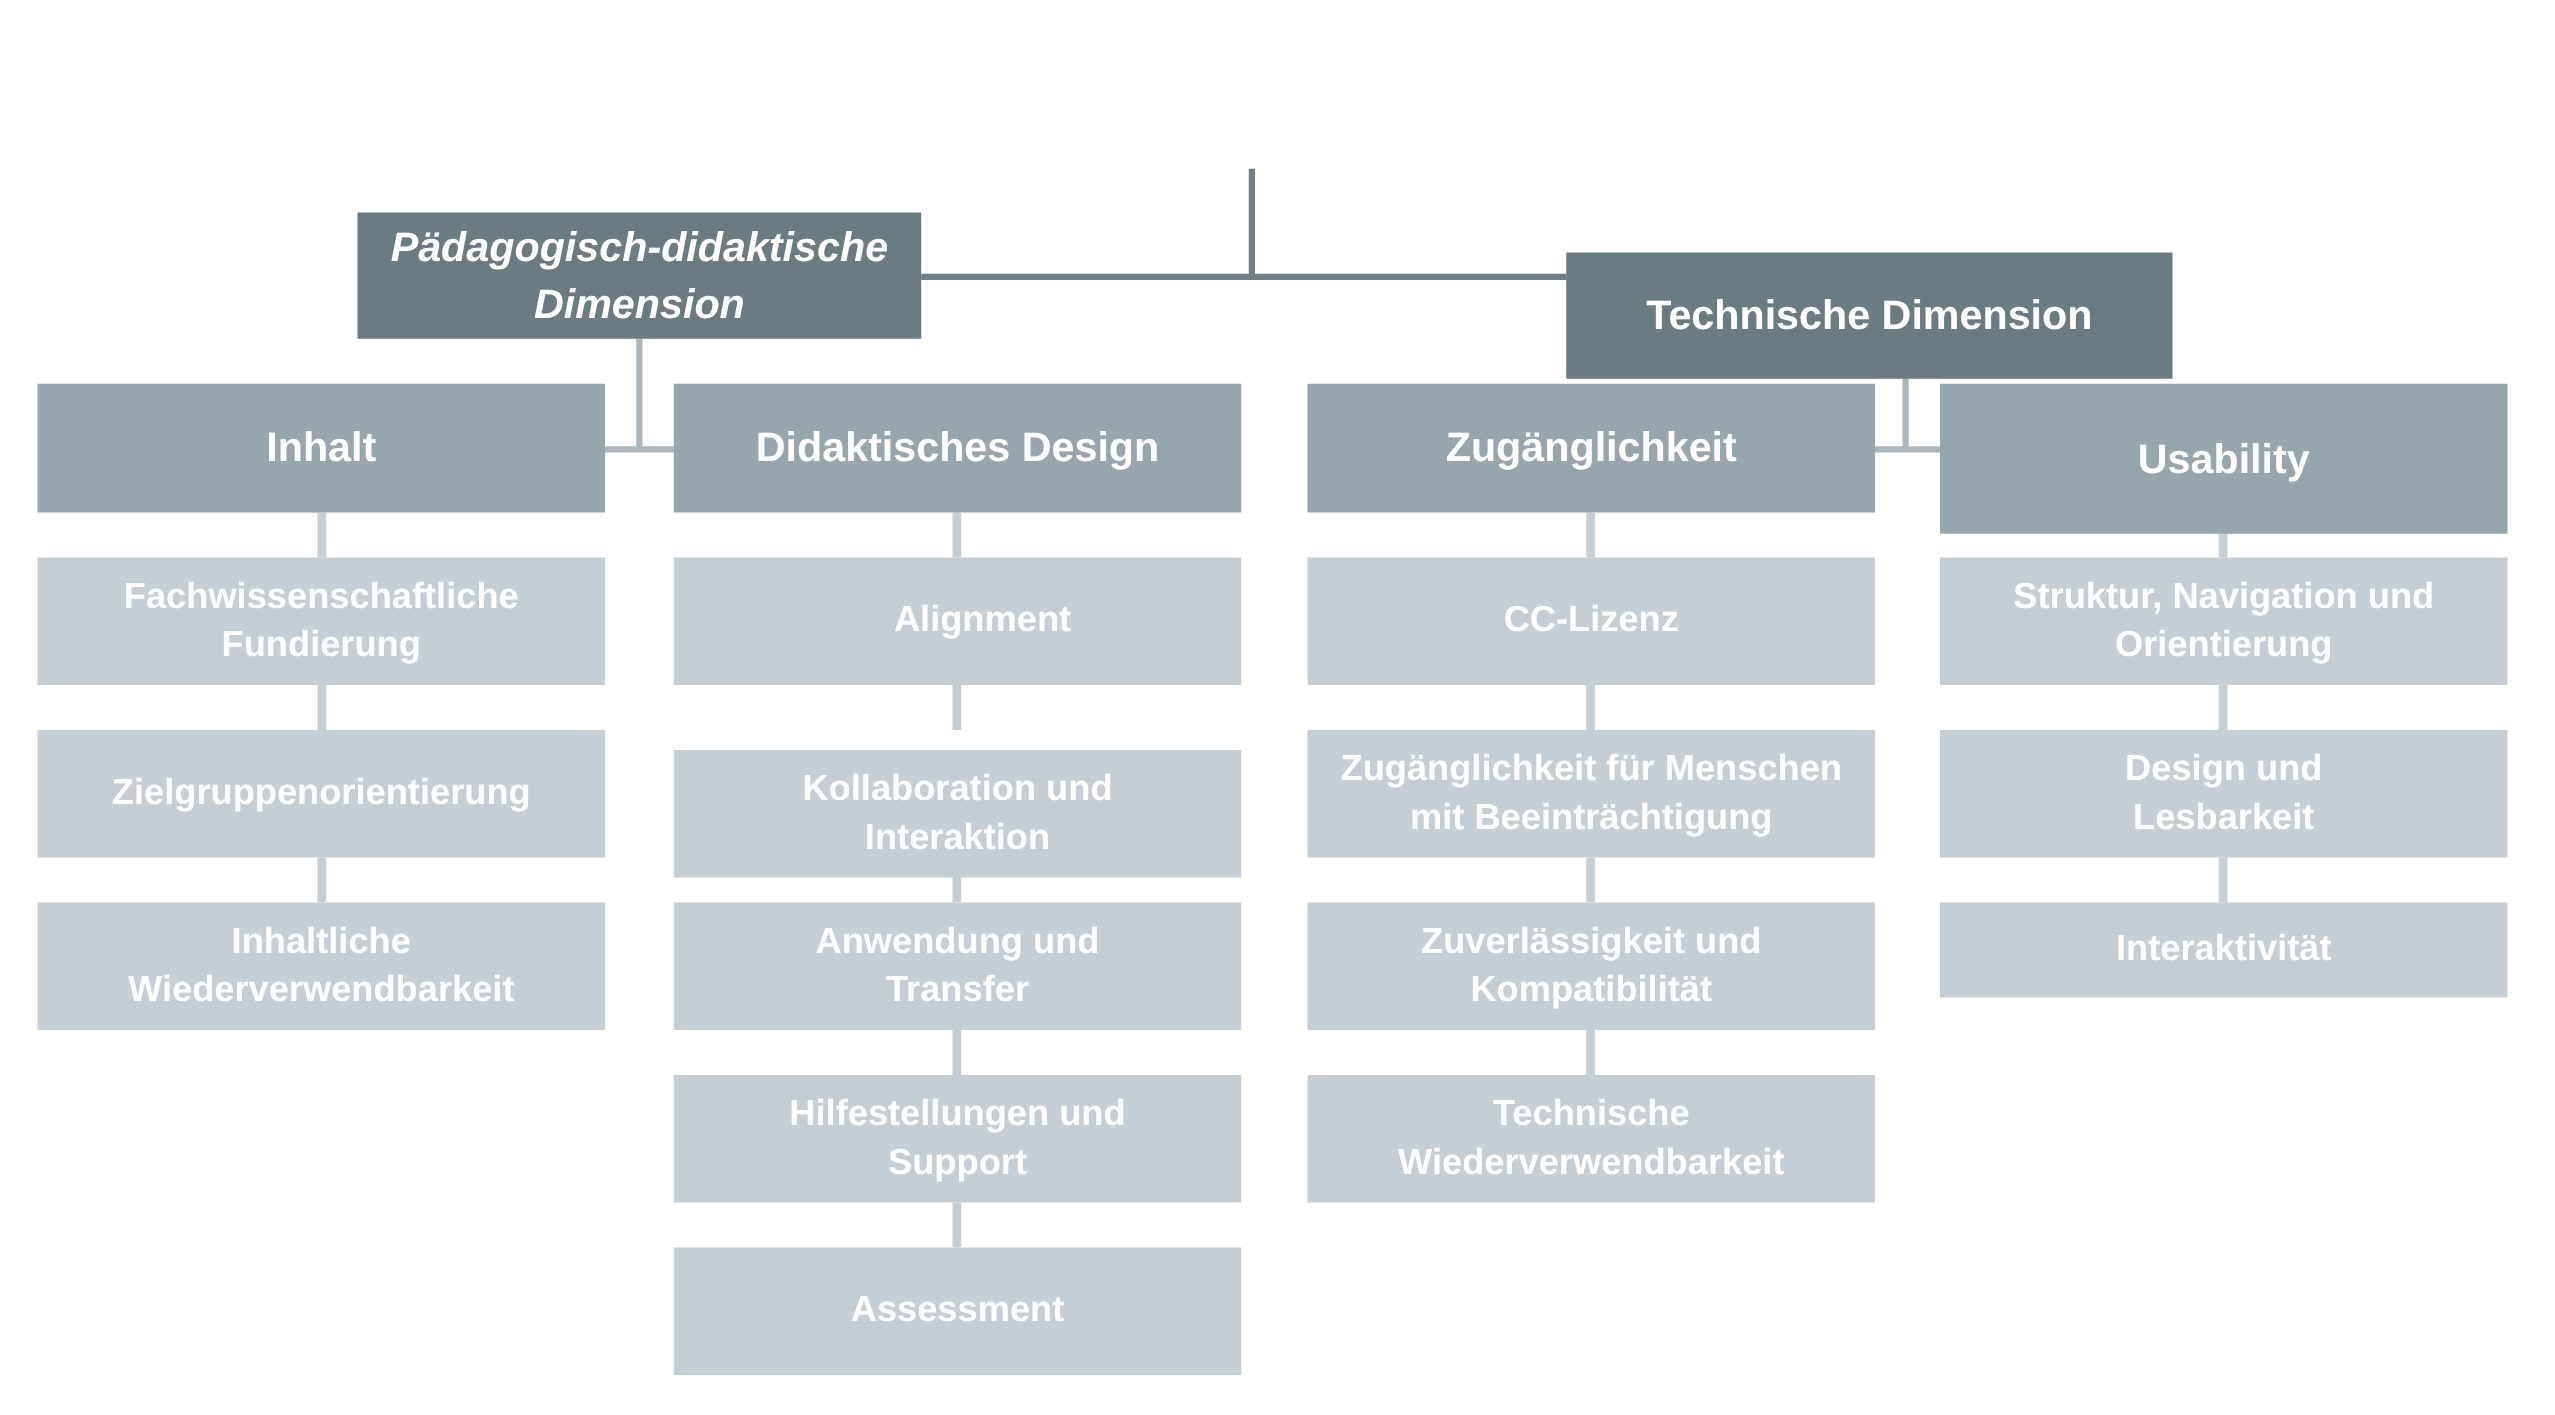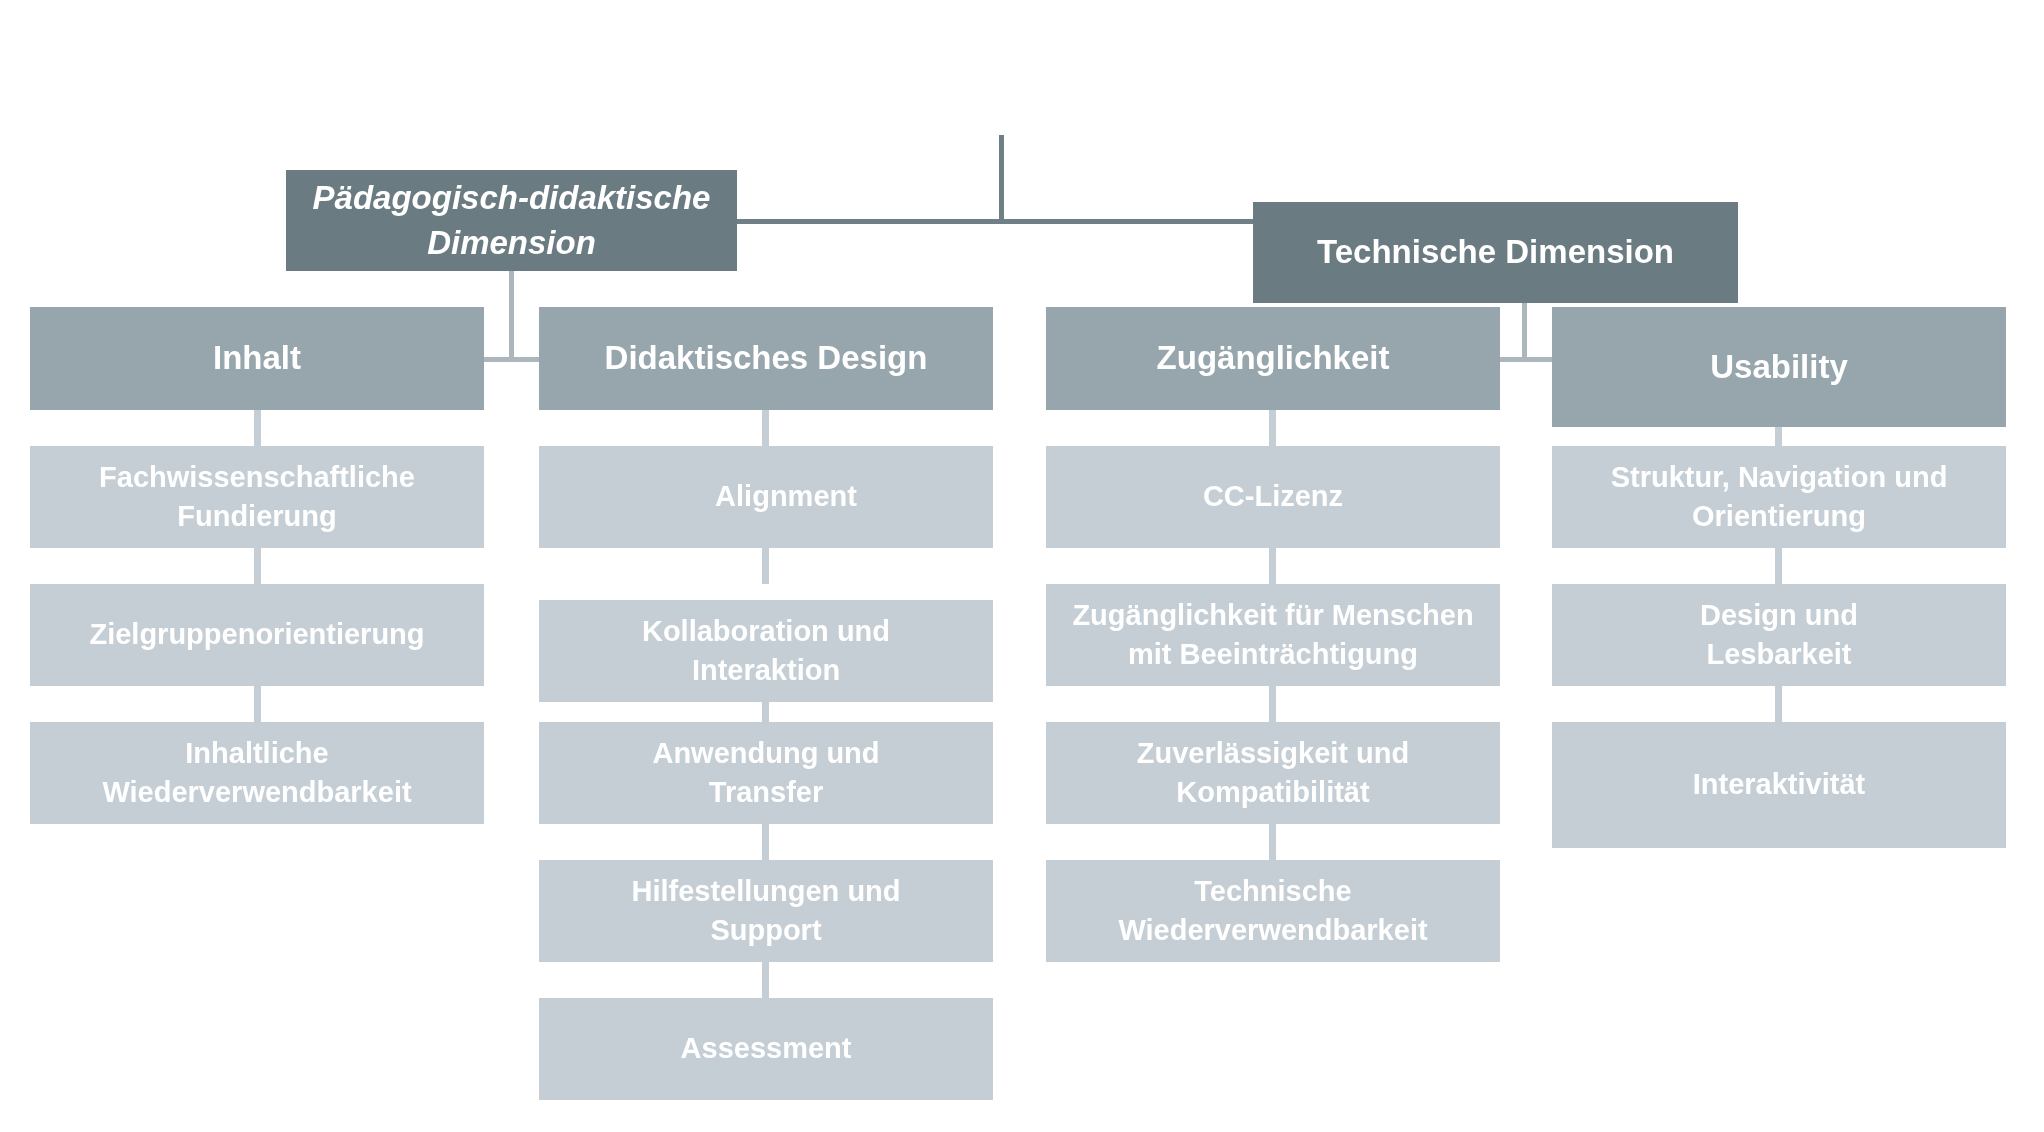--- a/index.html
+++ b/index.html
@@ -98,15 +98,15 @@
 mit Beeinträchtigung</div>
   <div class="box lvl4" style="left:1046px;top:722px;width:454px;height:102px;">Zuverlässigkeit und
 Kompatibilität</div>
   <div class="box lvl4" style="left:1046px;top:860px;width:454px;height:102px;">Technische
 Wiederverwendbarkeit</div>
 
   <div class="box lvl4" style="left:1552px;top:446px;width:454px;height:102px;">Struktur, Navigation und
 Orientierung</div>
   <div class="box lvl4" style="left:1552px;top:584px;width:454px;height:102px;">Design und
 Lesbarkeit</div>
-  <div class="box lvl4" style="left:1552px;top:722px;width:454px;height:126px;">Interaktivität</div>
+  <div class="box lvl4" style="left:1552px;top:722px;width:454px;height:76px;">Interaktivität</div>
 
 </div>
 
 </body></html>

